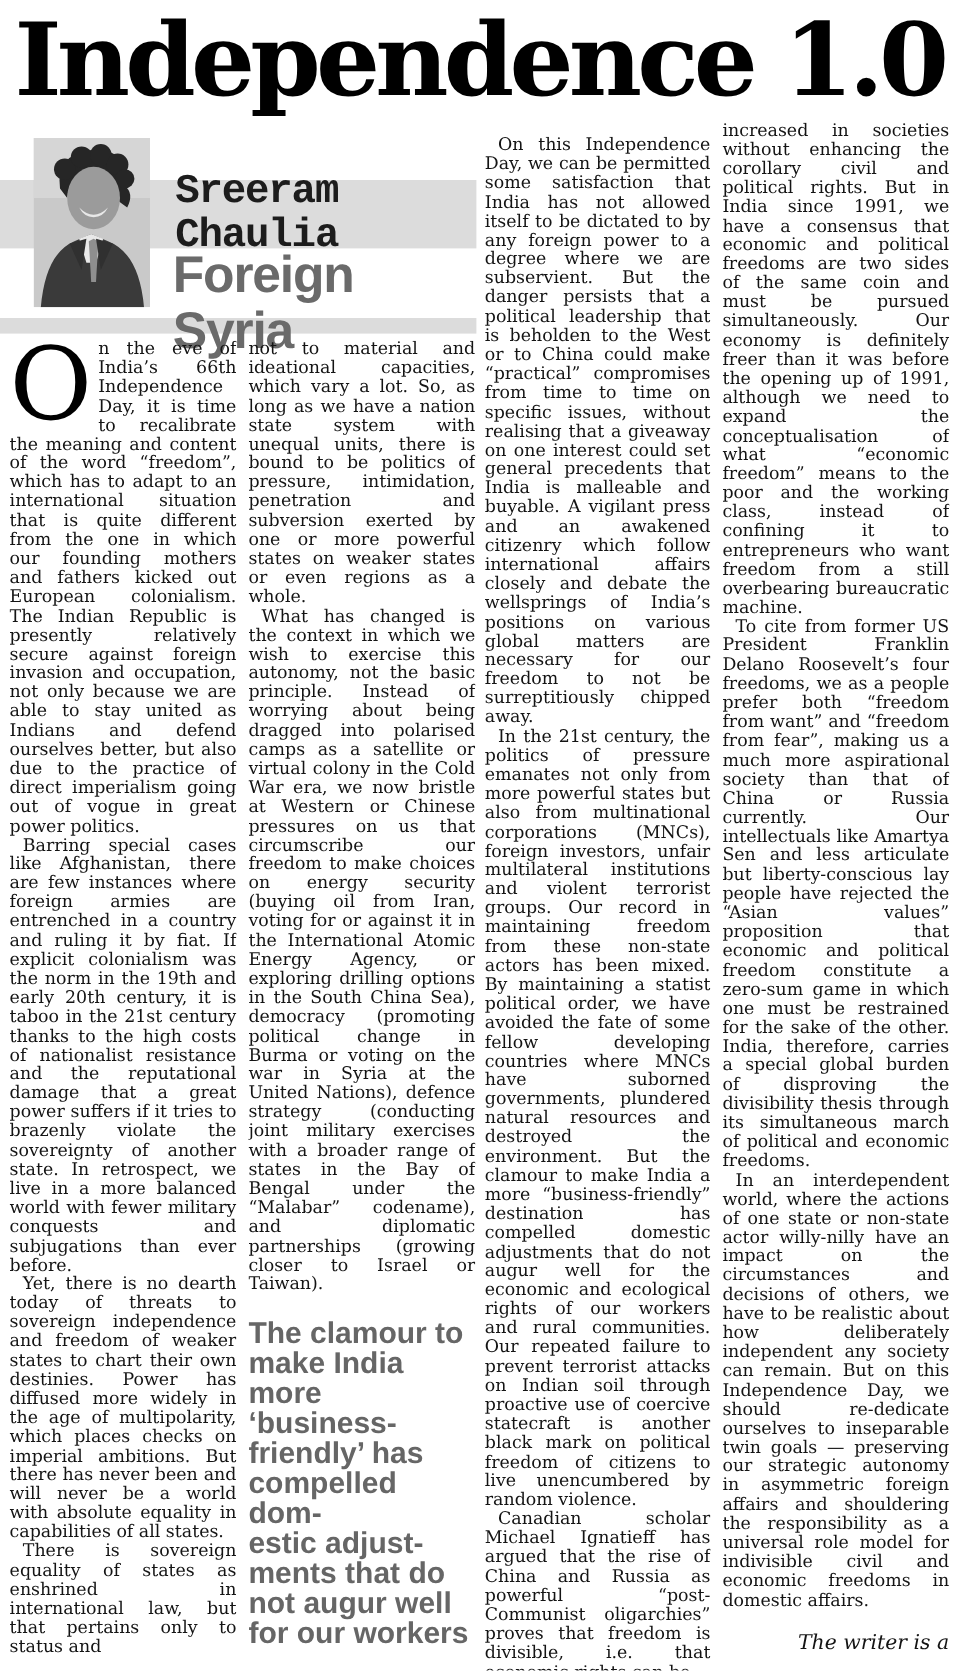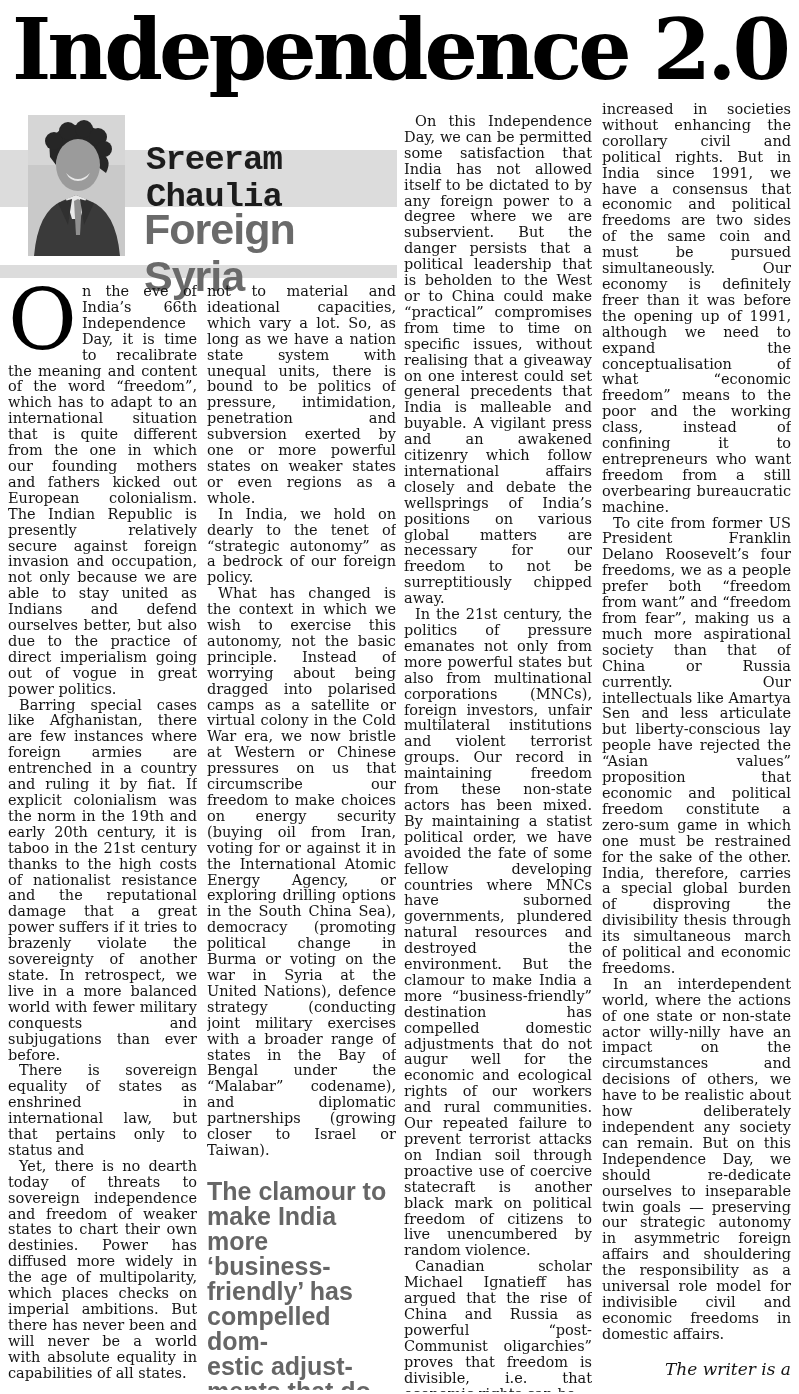--- a/index.html
+++ b/index.html
@@ -44,21 +44,21 @@
   
   .byline{margin-top:16px;font-style:italic;font-size:17px;line-height:21px;
           text-align:right;white-space:pre-line;}
 </style>
 </head>
 <body>
 
 <div class="page">
 
   <div class="masthead">
-    <h1>Independence 2.0</h1>
+    <h1>Independence 1.0</h1>
   </div>
 
   <div class="band1"></div>
   <div class="band2"></div>
 
   <div class="photo">
     <svg width="97" height="141" viewBox="0 0 97 141" xmlns="http://www.w3.org/2000/svg">
       <rect x="0" y="0" width="97" height="141" fill="#c9c9c9"></rect>
       <rect x="0" y="0" width="97" height="50" fill="#d6d6d6"></rect>
 
@@ -82,29 +82,28 @@
     </svg>
   </div>
 
   <div class="author-name">Sreeram Chaulia</div>
   <div class="column-title">Foreign Syria</div>
 
   <div class="col col1">
     <p class="opening flush"><span class="dropcap">O</span><span>n the eve of India’s 66th Independence Day, it is time to recalibrate the meaning and content of the word “freedom”, which has to adapt to an international situation that is quite different from the one in which our founding mothers and fathers kicked out European colonialism. The Indian Republic is presently relatively secure against foreign invasion and occupation, not only because we are able to stay united as Indians and defend ourselves better, but also due to the practice of direct imperialism going out of vogue in great power politics.</span></p>
     <div>
         <p>Barring special cases like Afghanistan, there are few instances where foreign armies are entrenched in a country and ruling it by fiat. If explicit colonialism was the norm in the 19th and early 20th century, it is taboo in the 21st century thanks to the high costs of nationalist resistance and the reputational damage that a great power suffers if it tries to brazenly violate the sovereignty of another state. In retrospect, we live in a more balanced world with fewer military conquests and subjugations than ever before.</p>
+        <p>Yet, there is no dearth today of threats to sovereign independence and freedom of weaker states to chart their own destinies. Power has diffused more widely in the age of multipolarity, which places checks on imperial ambitions. But there has never been and will never be a world with absolute equality in capabilities of all states.</p>
         <p>There is sovereign equality of states as enshrined in international law, but that pertains only to status and</p>
-        <p>Yet, there is no dearth today of threats to sovereign independence and freedom of weaker states to chart their own destinies. Power has diffused more widely in the age of multipolarity, which places checks on imperial ambitions. But there has never been and will never be a world with absolute equality in capabilities of all states.</p>
       </div>
   </div>
 
   <div class="col col2">
     <div>
         <p class="flush">not to material and ideational capacities, which vary a lot. So, as long as we have a nation state system with unequal units, there is bound to be politics of pressure, intimidation, penetration and subversion exerted by one or more powerful states on weaker states or even regions as a whole.</p>
-        <p>In India, we hold on dearly to the tenet of “strategic autonomy” as a bedrock of our foreign policy.</p>
         <p>What has changed is the context in which we wish to exercise this autonomy, not the basic principle. Instead of worrying about being dragged into polarised camps as a satellite or virtual colony in the Cold War era, we now bristle at Western or Chinese pressures on us that circumscribe our freedom to make choices on energy security (buying oil from Iran, voting for or against it in the International Atomic Energy Agency, or exploring drilling options in the South China Sea), democracy (promoting political change in Burma or voting on the war in Syria at the United Nations), defence strategy (conducting joint military exercises with a broader range of states in the Bay of Bengal under the “Malabar” codename), and diplomatic partnerships (growing closer to Israel or Taiwan).</p>
       </div>
     <div class="pullquote">The clamour to
 make India
 more ‘business-
 friendly’ has
 compelled dom-
 estic adjust-
 ments that do
 not augur well

